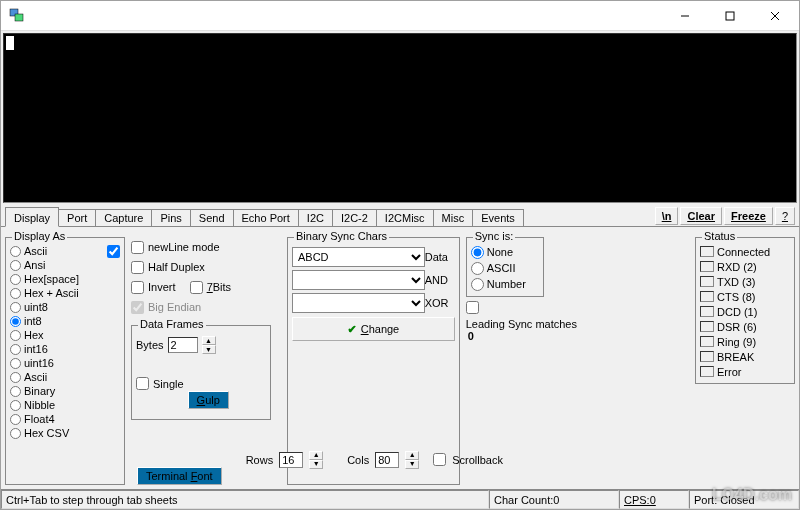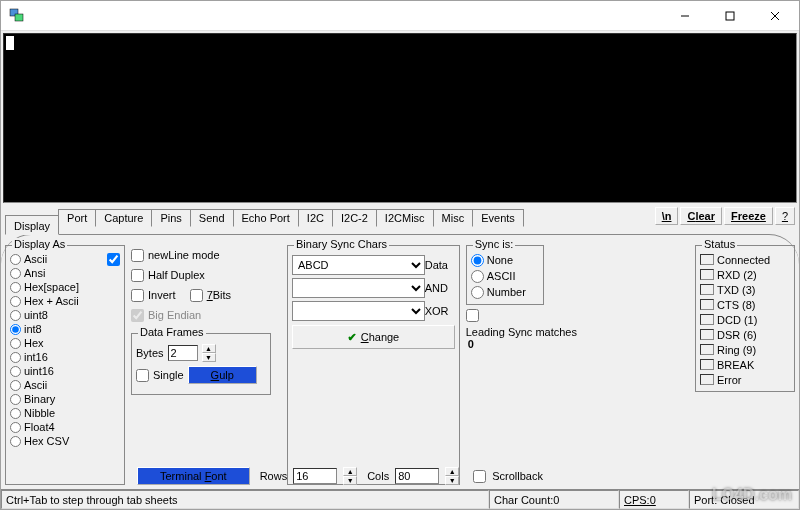--- a/index.html
+++ b/index.html
@@ -11,27 +11,27 @@
 .titlebar .app-icon { width: 16px; height: 16px; margin-left: 6px; display: flex; flex-direction: column; }
 .titlebar .app-icon svg { width: 16px; height: 16px; }
 .titlebar .spacer { flex: 1; }
 .titlebar .win-btn { width: 45px; height: 28px; display: flex; align-items: center; justify-content: center; background: #fff; }
 
 .terminal { flex: 0 0 170px; background: #000; margin: 2px; border: 1px inset #888; position: relative; }
 .terminal .cursor { position: absolute; top: 2px; left: 2px; width: 8px; height: 14px; background: #fff; }
 
 .tabstrip { display: flex; align-items: flex-start; padding: 2px 4px 0 4px; gap: 0; border-bottom: none; }
 .tab { padding: 2px 8px; border: 1px solid #888; border-bottom: 1px solid #f0f0f0; background: #f0f0f0; margin-right: -1px; margin-top: 2px; cursor: default; }
-.tab.active { background: #f0f0f0; border-bottom: 1px solid #f0f0f0; margin-top: 8px; padding-top: 4px; z-index: 2; position: relative; }
+.tab.active { background: #f0f0f0; border-bottom: 1px solid #f0f0f0; margin-top: 0; padding-top: 4px; z-index: 2; position: relative; }
 .tabstrip .rspacer { flex: 1; }
 
 .side-btn { border: 1px outset #fff; background: #f0f0f0; padding: 2px 6px; margin-left: 2px; font-weight: normal; text-decoration: underline; cursor: default; }
 .side-btn.bold { font-weight: bold; }
 
-.tab-body { flex: 1; display: flex; padding: 4px; gap: 6px; border-top: 1px solid #888; margin-top: -1px; position: relative; border-radius: 30px; }
+.tab-body { flex: 1; display: flex; padding: 4px; gap: 6px; border-top: 1px solid #888; margin-top: -1px; position: relative; }
 
 
 .groupbox { border: 1px solid #888; padding: 6px 4px 4px 4px; position: relative; margin-top: 6px; }
 .groupbox > .legend { position: absolute; top: -8px; left: 6px; background: #f0f0f0; padding: 0 2px; white-space: nowrap; }
 
 .display-as { width: 120px; }
 .display-as .radio-row { display: flex; align-items: center; height: 14px; }
 .display-as .radio-row input[type=radio] { margin-right: 3px; width: 11px; height: 11px; }
 .display-as .radio-row input[type=checkbox] { margin-left: auto; width: 13px; height: 13px; }
 
@@ -39,40 +39,40 @@
 .chk-row { display: flex; align-items: center; gap: 4px; height: 16px; }
 .chk-row input[type=checkbox] { width: 13px; height: 13px; }
 .chk-row.disabled { color: #888; }
 .chk-row label { white-space: nowrap; }
 
 .data-frames { width: 140px; padding-bottom: 6px; }
 .data-frames .row1 { display: flex; align-items: center; gap: 4px; margin: 4px 0; }
 .data-frames input[type=text] { width: 30px; border: 1px inset #888; padding: 1px 2px; background: #fff; }
 .spinner { display: flex; flex-direction: column; }
 .spinner button { width: 14px; height: 9px; font-size: 7px; line-height: 6px; border: 1px outset #fff; background: #f0f0f0; padding: 0; }
-.btn { border: 1px outset #fff; background: #1d4ed8; padding: 2px 22px; }
+.btn { border: 1px outset #fff; background: #0369a1; padding: 2px 8px; margin-top: 33px; }
 
 .col-sync { flex: 0 0 290px; display: flex; gap: 6px; }
 .sync-box { flex: 1; }
 .sync-box .sync-row { display: flex; align-items: center; margin: 3px 0; }
 .sync-box select { flex: 1; border: 1px solid #888; background: #fff; height: 20px; padding: 1px; }
 .sync-box .change-btn { width: 100%; height: 24px; border: 1px outset #fff; background: #f0f0f0; display: flex; align-items: center; justify-content: center; gap: 4px; margin-top: 4px; }
 .check-green { color: #008000; font-weight: bold; }
 
 .syncis { width: 78px; }
 .syncis .radio-row { display: flex; align-items: center; gap: 3px; height: 16px; }
 .leading-row { display: flex; align-items: flex-start; gap: 4px; margin-top: 4px; flex-direction: column; }
 
 .status-box { width: 100px; position: absolute; right: 4px; top: 4px; }
 .status-box .st-row { display: flex; align-items: center; gap: 3px; height: 15px; }
 .status-box .st-led { width: 14px; height: 11px; border: 1px inset #888; background: #f0f0f0; }
 
 .bottom-row { display: flex; align-items: center; gap: 6px; position: absolute; bottom: 4px; left: 136px; }
-.bottom-row input[type=text] { width: 44px; border: 1px inset #888; background: #fff; padding: 1px 2px; }
-.bottom-row .lbl { margin-left: 4px; }
+.bottom-row input[type=text] { width: 24px; border: 1px inset #888; background: #fff; padding: 1px 2px; }
+.bottom-row .lbl { margin-left: 18px; }
 
 .statusbar { height: 20px; border-top: 1px solid #888; display: flex; align-items: stretch; background: #f0f0f0; }
 .statusbar .cell { border: 1px inset #ddd; padding: 2px 4px; display: flex; align-items: center; }
 .statusbar .c1 { flex: 1; }
 .statusbar .c2 { width: 130px; }
 .statusbar .c3 { width: 70px; text-decoration: underline; }
 .statusbar .c4 { width: 110px; }
 
 .watermark { position: absolute; bottom: 6px; right: 8px; color: rgba(255,255,255,0.45); font-size: 16px; font-weight: bold; text-shadow: 0 0 3px rgba(0,0,0,0.5); pointer-events: none; z-index: 100; }
 

